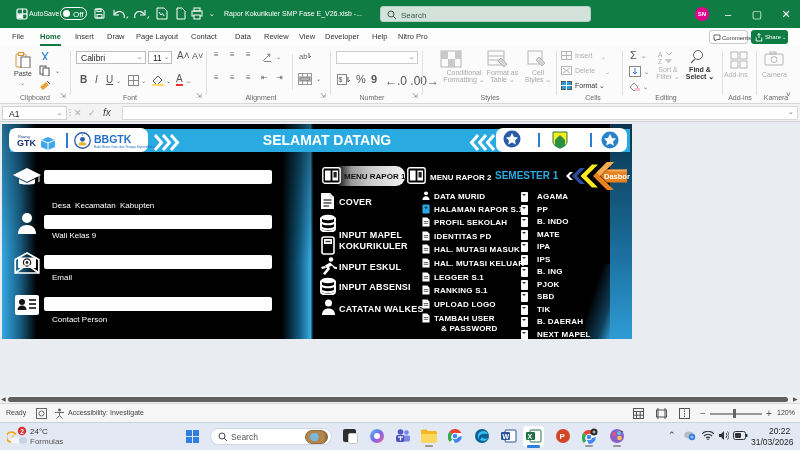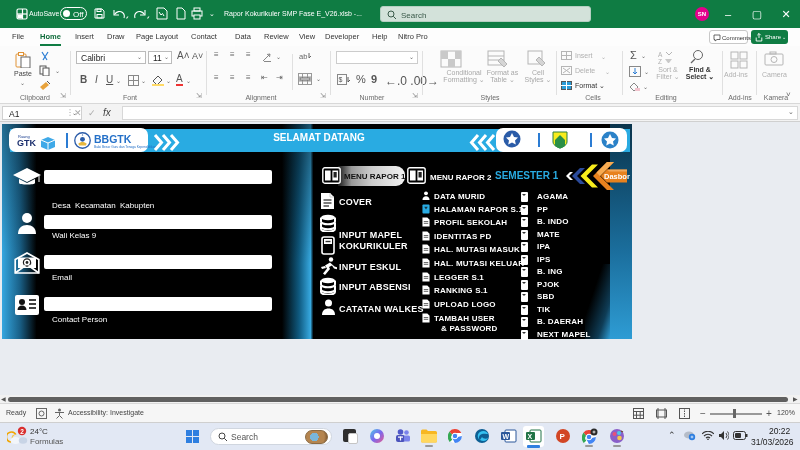--- a/index.html
+++ b/index.html
@@ -30,21 +30,21 @@
 
 #ribbon{position:absolute;left:0;top:46px;width:800px;height:58px;background:#fbfbfb;border-bottom:1px solid #d8d8d8;}
 .rsep{position:absolute;top:5px;height:44px;width:1px;background:#e0e0e0;}
 .rlabel{position:absolute;top:48px;font-size:7px;color:#6a6a6a;text-align:center;}
 .gray{color:#a8a8a8 !important;}
 .rtext{position:absolute;font-size:7px;color:#444;}
 .chev{font-size:6px;color:#666;}
 
 
 #formulabar{position:absolute;left:0;top:104px;width:800px;height:18px;background:#f3f3f3;border-bottom:1px solid #d0d0d0;}
-#namebox{position:absolute;left:2px;top:2px;width:80px;height:14px;background:#fff;border:1px solid #d0d0d0;font-size:8.5px;color:#222;padding:2px 0 0 6px;}
+#namebox{position:absolute;left:2px;top:2px;width:65px;height:14px;background:#fff;border:1px solid #d0d0d0;font-size:8.5px;color:#222;padding:2px 0 0 6px;}
 #fxinput{position:absolute;left:122px;top:2px;width:676px;height:14px;background:#fff;border:1px solid #d8d8d8;}
 
 
 #sheet{position:absolute;left:0;top:122px;width:800px;height:273px;background:#e9ecf1;}
 #panel{position:absolute;left:2px;top:2px;width:630px;height:215px;background:#000;}
 #band{position:absolute;left:8px;top:5px;width:620px;height:23px;background:#29abe2;}
 #bandtxt{position:absolute;left:160px;top:0;width:330px;text-align:center;color:#fff;font-weight:bold;}
 #logobox1{position:absolute;left:7px;top:4px;width:139px;height:24px;background:#fff;border-radius:7px;}
 #logobox2{position:absolute;left:494px;top:4px;width:131px;height:24px;background:#fff;border-radius:7px;}
 .leftstrip{position:absolute;left:0;top:0;width:46px;height:215px;background:linear-gradient(to bottom,rgba(0,0,0,0.35) 0%,rgba(0,0,0,0) 60%),linear-gradient(to right,#35a7e0 0%,#1a628a 38%,#000 75%);}
@@ -348,21 +348,21 @@
 </div>
 
 <div id="sheet">
   <div id="panel">
     <div class="leftstrip"></div>
     <div class="midstrip"></div>
     <div class="rightstrip"></div>
       <div style="position:absolute;left:583px;top:140px;width:25px;height:75px;background:linear-gradient(to bottom right,rgba(27,111,158,0) 35%,rgba(27,111,158,0.55) 75%,#2e9cd4 100%);"></div>
 
     <div id="band"></div>
-    <div id="bandtxt" style="font-size:10px;top:8px;left:152px;">SELAMAT DATANG</div>
+    <div id="bandtxt" style="font-size:14px;top:8px;left:160px;">SELAMAT DATANG</div>
     <div id="logobox1">
       <span style="position:absolute;left:9px;top:6px;font-size:4px;color:#1b3f8f;">Ruang</span>
       <span style="position:absolute;left:8px;top:10px;font-size:9px;font-weight:bold;color:#1b2f6e;">GTK</span>
       <svg style="position:absolute;left:30px;top:7px" width="18" height="16" viewBox="0 0 18 16">
           <path d="M2 5l7-3 7 3v7l-7 3-7-3z" fill="#3fa9e8"></path>
           <path d="M2 5l7 3 7-3" fill="none" stroke="#fff"></path>
           <path d="M9 8v7" stroke="#fff"></path>
         </svg>
       <div style="position:absolute;left:57px;top:5px;width:2px;height:15px;background:#2b7cd3;"></div>
       <svg style="position:absolute;left:65px;top:4px" width="17" height="17" viewBox="0 0 18 18">

